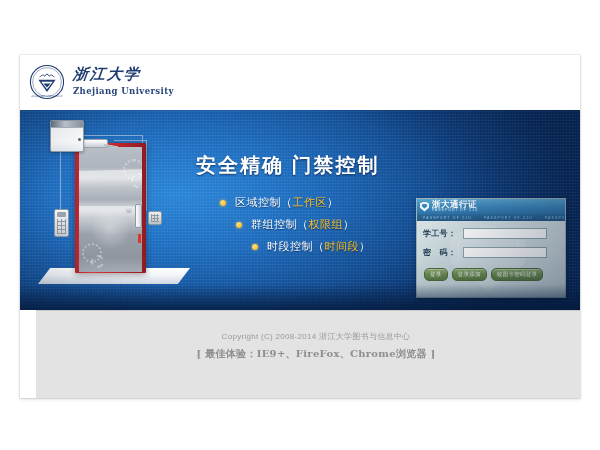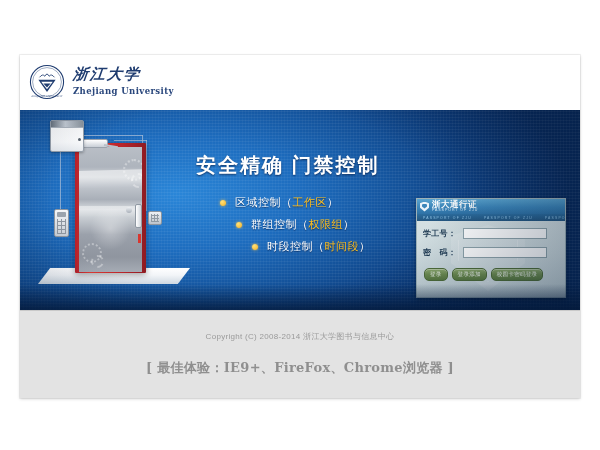--- a/index.html
+++ b/index.html
@@ -250,28 +250,28 @@
   .lbtn{
     height:11px;padding:0 5px;display:flex;align-items:center;justify-content:center;
     font-size:5.5px;color:#f2f7ef;letter-spacing:.3px;
     background:linear-gradient(to bottom,#8fab6f 0%,#6d8c4f 50%,#5a7a40 100%);
     border:1px solid #4f6d38;border-radius:5px;
     box-shadow:inset 0 1px 0 rgba(255,255,255,.35);
     white-space:nowrap;cursor:pointer;
   }
   
   .footer{
-    position:absolute;left:0;top:255px;width:560px;height:88px;
+    position:absolute;left:16px;top:255px;width:560px;height:88px;
     background:#e3e3e3;border-top:1px solid #c9c9c9;
     display:flex;flex-direction:column;align-items:center;justify-content:flex-start;
     padding-top:20px;box-sizing:border-box;
   }
   .copyright{font-size:8px;color:#9a9a9a;letter-spacing:.3px;}
   .browser-note{
-    margin-top:17px;font-size:13px;color:#8f8f8f;font-weight:bold;
+    margin-top:5px;font-size:10px;color:#8f8f8f;font-weight:bold;
     font-family:"DejaVu Serif","Liberation Serif",serif;letter-spacing:.3px;
   }
 </style>
 </head>
 <body>
 
 <div class="page-card">
 
   <div class="site-header">
     <div class="logo-wrap">

